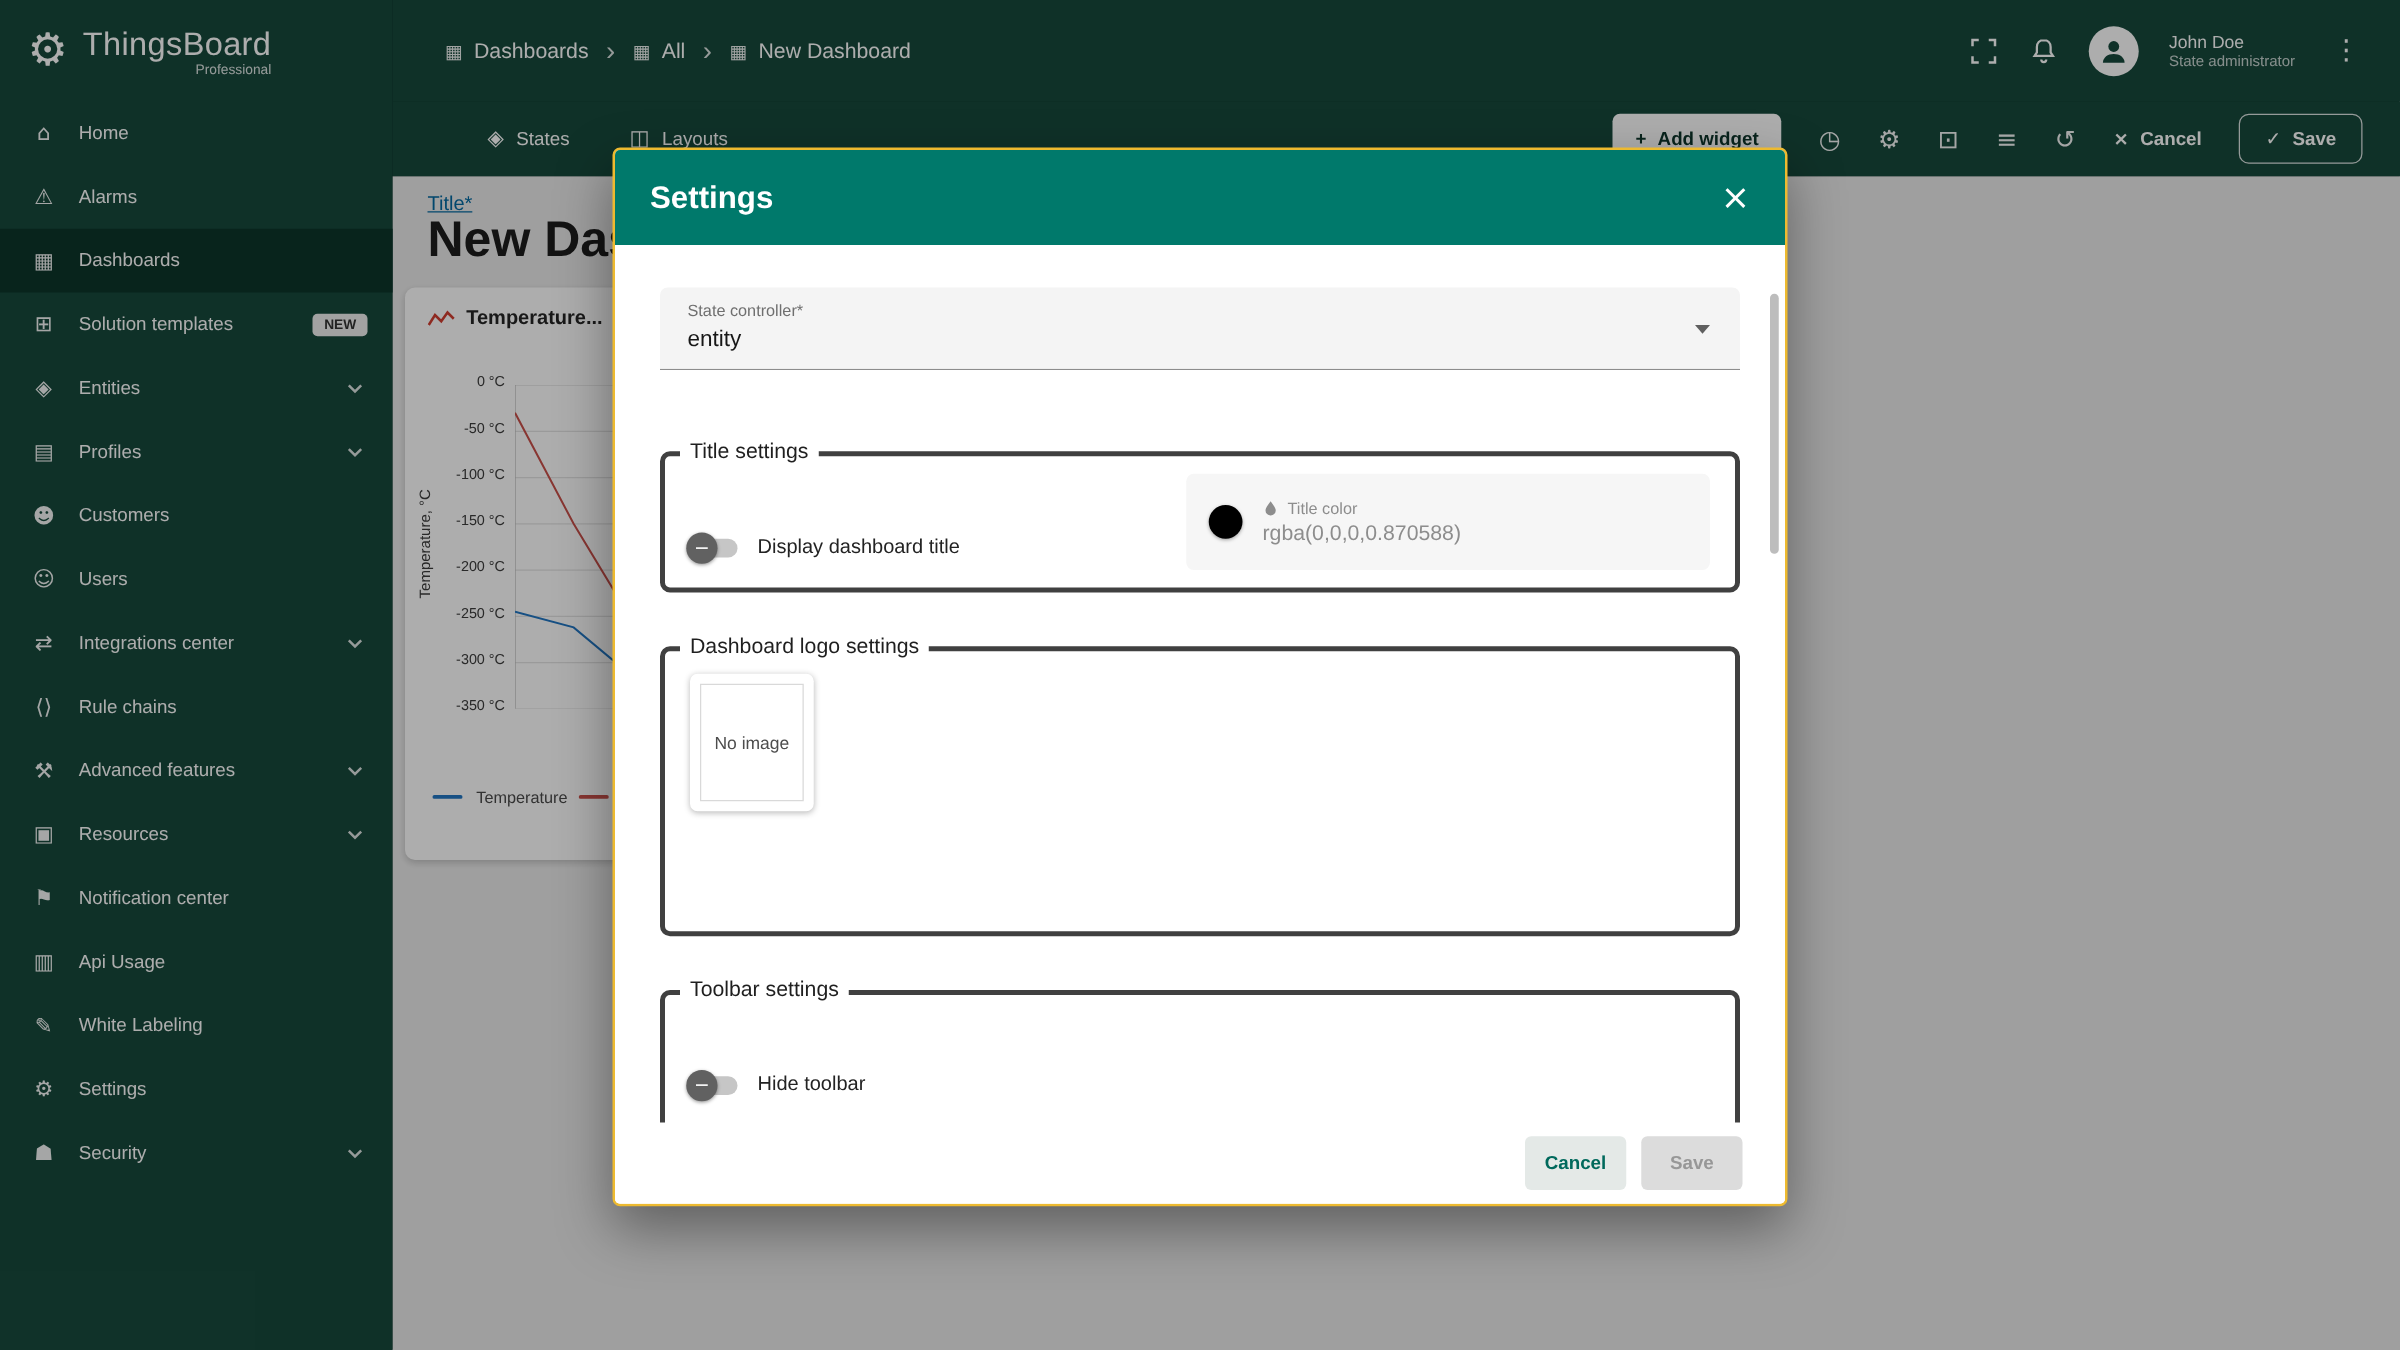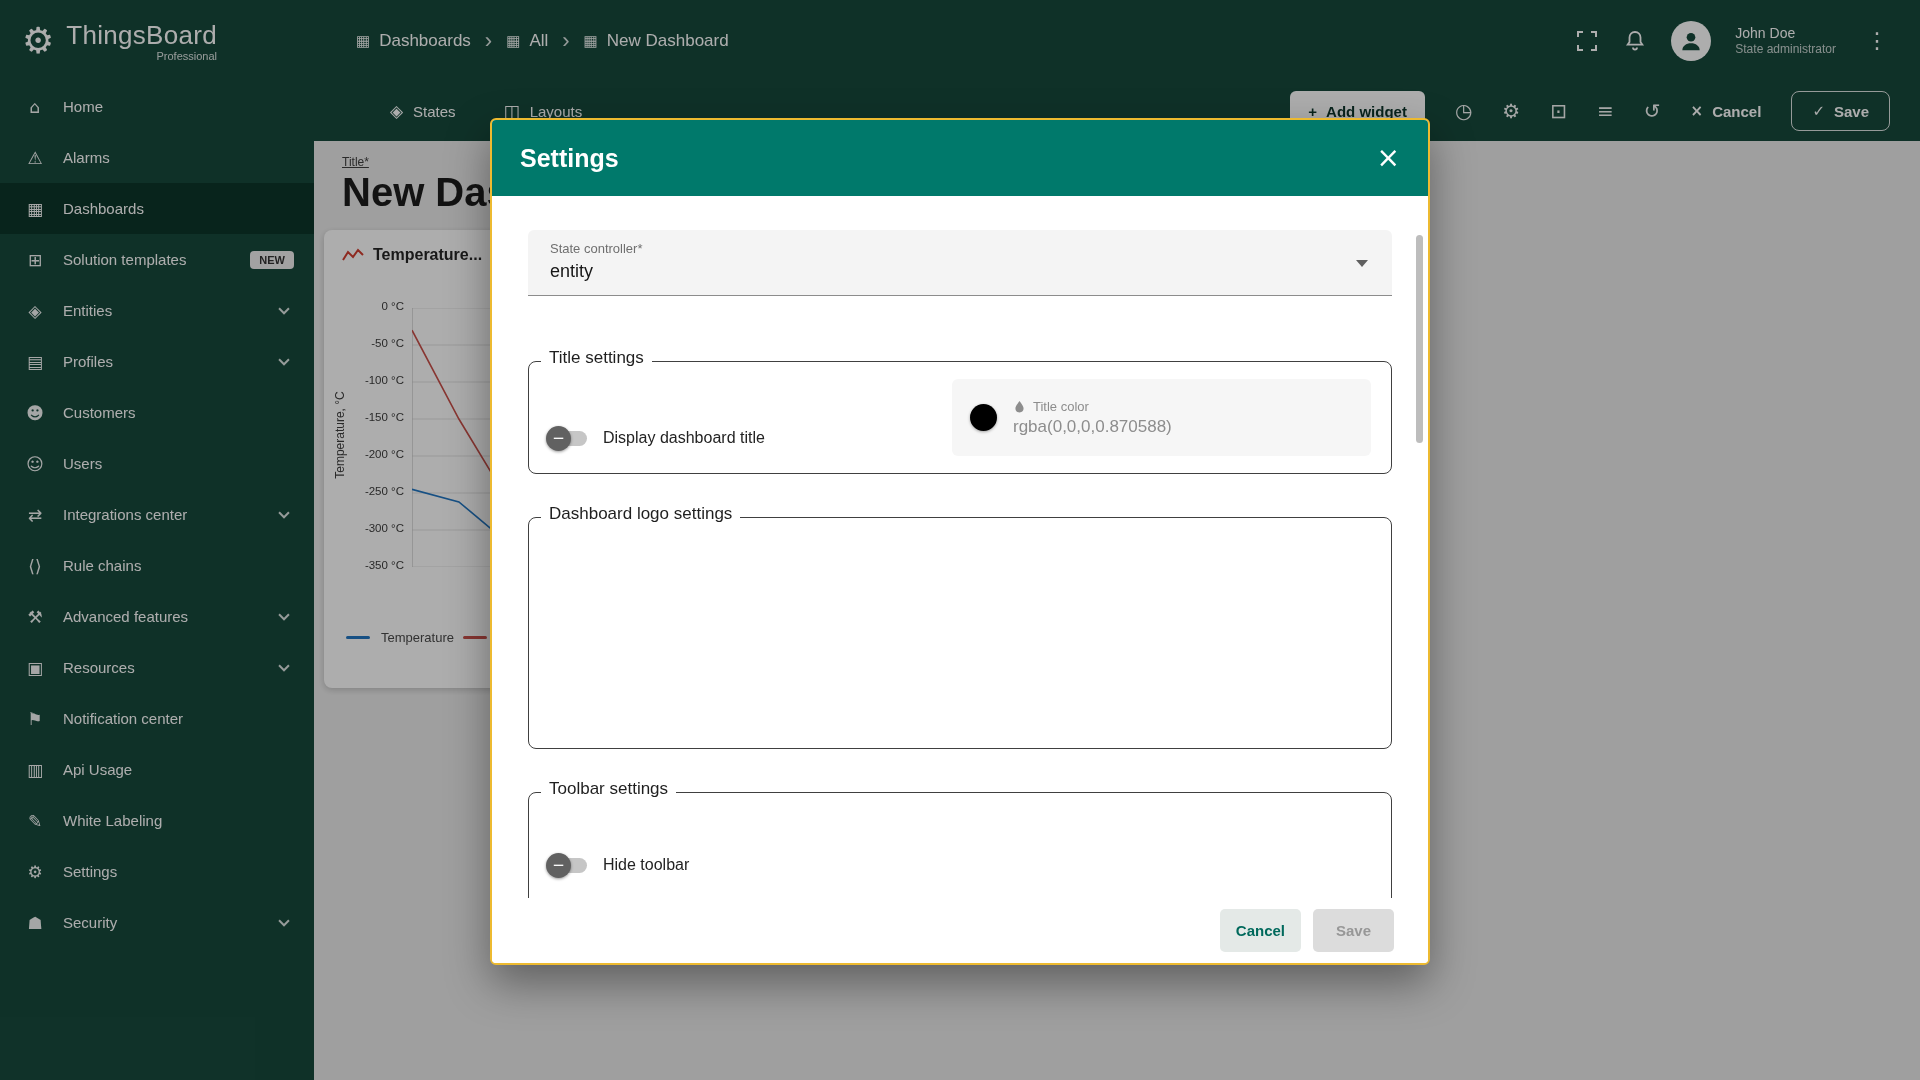--- a/index.html
+++ b/index.html
@@ -40,21 +40,21 @@
   .tb-item { display:flex; align-items:center; gap:10px; font-size:15px; font-weight:500; cursor:pointer; }
   .tb-item .glyph { font-size:17px; }
   .tb-right { display:flex; align-items:center; gap:30px; }
   .add-widget { background:#fff; color:#0e362b; font-weight:700; font-size:15px; padding:12px 18px; border-radius:6px; display:flex; gap:9px; align-items:center; border:none; cursor:pointer; font-family:inherit; }
   .icon-btn { font-size:20px; opacity:.95; cursor:pointer; }
   .tb-cancel { display:flex; gap:9px; align-items:center; font-size:15px; font-weight:600; cursor:pointer; }
   .tb-save { display:flex; gap:9px; align-items:center; font-size:15px; font-weight:600; border:1px solid rgba(255,255,255,.85); border-radius:8px; padding:10px 20px; cursor:pointer; }
 
   
   .canvas { position:fixed; left:314px; top:141px; right:0; bottom:0; background:#ebebeb; z-index:1; }
-  .canvas-title-label { position:absolute; left:28px; top:14px; font-size:12px; color:#404040;text-decoration:underline; }
+  .canvas-title-label { position:absolute; left:28px; top:14px; font-size:16px; color:#0369a1;text-decoration:underline; }
   .canvas-title { position:absolute; left:28px; top:29px; font-size:40px; font-weight:600; color:#1c1c1c; white-space:nowrap; }
   .widget-card { position:absolute; left:10px; top:89px; width:620px; height:458px; background:#fff; border-radius:8px; box-shadow:0 2px 6px rgba(0,0,0,.18); }
   .widget-header { display:flex; align-items:center; gap:9px; padding:16px 18px 8px; font-size:16px; font-weight:700; color:#262626; }
   .yaxis-title { position:absolute; left:-54px; top:198px; width:140px; transform:rotate(-90deg); text-align:center; font-size:12px; color:#3d3d3d; }
   .yticks { position:absolute; left:26px; top:78px; width:54px; height:259px; }
   .ytick { position:absolute; right:0; font-size:11.5px; color:#3d3d3d; white-space:nowrap; }
   .chart-svg { position:absolute; left:88px; top:78px; }
   .legend { position:absolute; left:22px; top:400px; display:flex; gap:9px; }
   .legend-item { display:flex; align-items:center; gap:11px; cursor:pointer; }
   .legend-line { width:24px; height:3px; border-radius:2px; }
@@ -64,21 +64,21 @@
   .backdrop { position:fixed; inset:0; background:rgba(0,0,0,.32); z-index:20; }
   .dialog { position:fixed; left:490px; top:118px; width:940px; height:847px; background:#fff; border:2px solid var(--accent_yellow,#edba30); border-radius:6px; z-index:30; box-shadow:0 18px 44px rgba(0,0,0,.4); display:flex; flex-direction:column; overflow:hidden; }
   .dlg-header { height:76px; background:var(--dialog_header,#00796b); display:flex; align-items:center; padding:0 28px; color:#fff; flex:0 0 auto; }
   .dlg-title { font-size:25px; font-weight:600; flex:1; }
   .dlg-close { font-size:28px; cursor:pointer; line-height:1; font-family:"DejaVu Sans",sans-serif; }
   .dlg-body { position:relative; flex:1; padding:34px 36px 0; overflow:hidden; }
   .field { position:relative; background:#f4f4f4; border-bottom:1px solid #8c8c8c; border-radius:6px 6px 0 0; height:66px; padding:11px 22px 0; cursor:pointer; }
   .field-label { font-size:13px; color:#6f6f6f; }
   .field-value { font-size:18px; color:#171717; margin-top:5px; }
   .caret { position:absolute; right:24px; top:30px; width:0; height:0; border-left:6px solid transparent; border-right:6px solid transparent; border-top:7px solid #5f5f5f; }
-  .group { position:relative; border:1px solid #404040; border-radius:8px; padding:18px 20px; }
+  .group { position:relative; border:4px solid #404040; border-radius:8px; padding:18px 20px; }
   .group-legend { position:absolute; top:-14px; left:12px; background:#fff; padding:0 8px; font-size:17px; color:#1f1f1f; }
   .g1 { margin-top:65px; height:113px; display:flex; align-items:center; justify-content:space-between; }
   .g2 { margin-top:43px; height:232px; }
   .g3 { margin-top:43px; height:230px; display:flex; flex-direction:column; gap:16px; padding-top:22px; }
   .toggle-row { display:flex; align-items:center; gap:16px; cursor:pointer;margin-top:41px; }
   .toggle { position:relative; width:38px; height:15px; border-radius:8px; background:#c6c6c6; flex:0 0 auto; }
   .toggle .thumb { position:absolute; left:-3px; top:-5px; width:25px; height:25px; border-radius:50%; background:#616161; color:#fff; display:flex; align-items:center; justify-content:center; font-size:15px; box-shadow:0 1px 3px rgba(0,0,0,.4); }
   .toggle .thumb::after { content:"−"; font-family:"DejaVu Sans",sans-serif; }
   .toggle.on { background:var(--toggle_on_track,#f58a5f); }
   .toggle.on .thumb { left:auto; right:-3px; background:var(--toggle_on,#f0541e); }
@@ -344,20 +344,23 @@
               </svg>
             <span>Title color</span>
           </div>
           <div class="color-value">rgba(0,0,0,0.870588)</div>
         </div>
       </div>
     </div>
 
     <div class="group g2">
       <span class="group-legend">Dashboard logo settings</span>
+      <div class="img-card">
+        <div class="img-inner">No image</div>
+      </div>
     </div>
 
     <div class="group g3">
       <span class="group-legend">Toolbar settings</span>
       <div class="toggle-row">
         <span class="toggle">
             <span class="thumb"></span>
           </span>
         <span class="toggle-label">Hide toolbar</span>
       </div>

